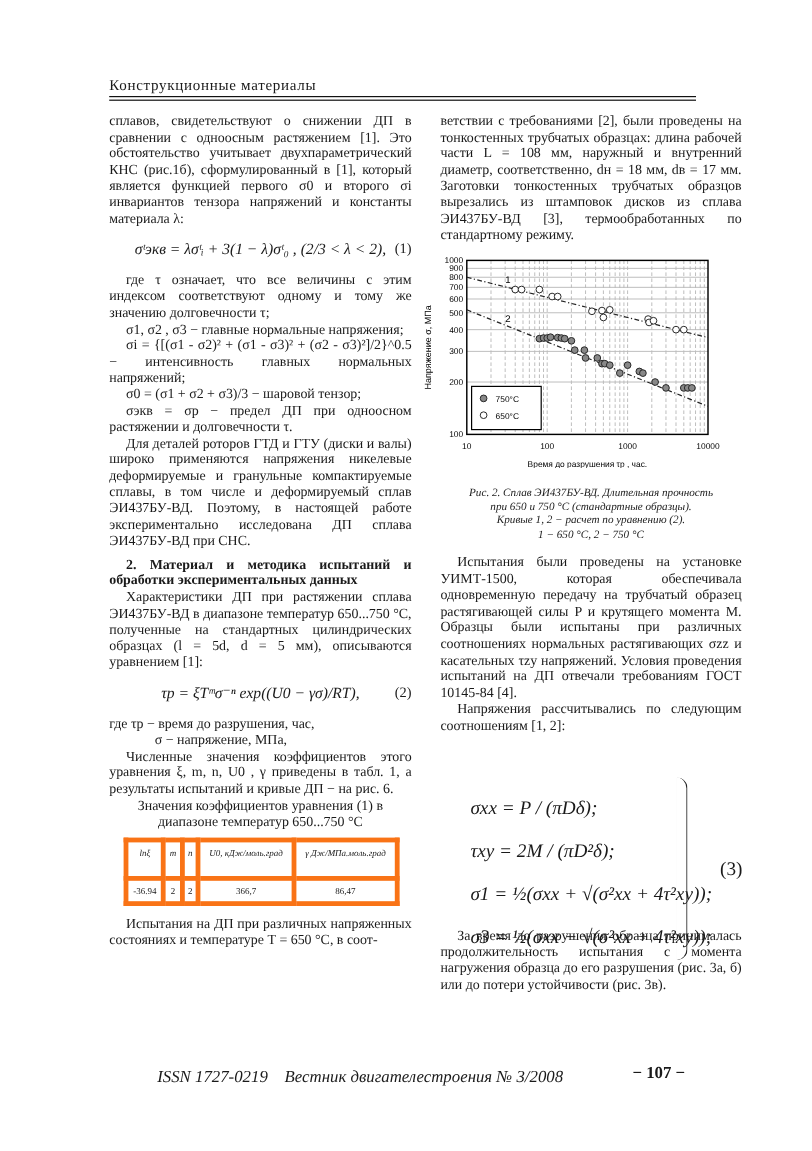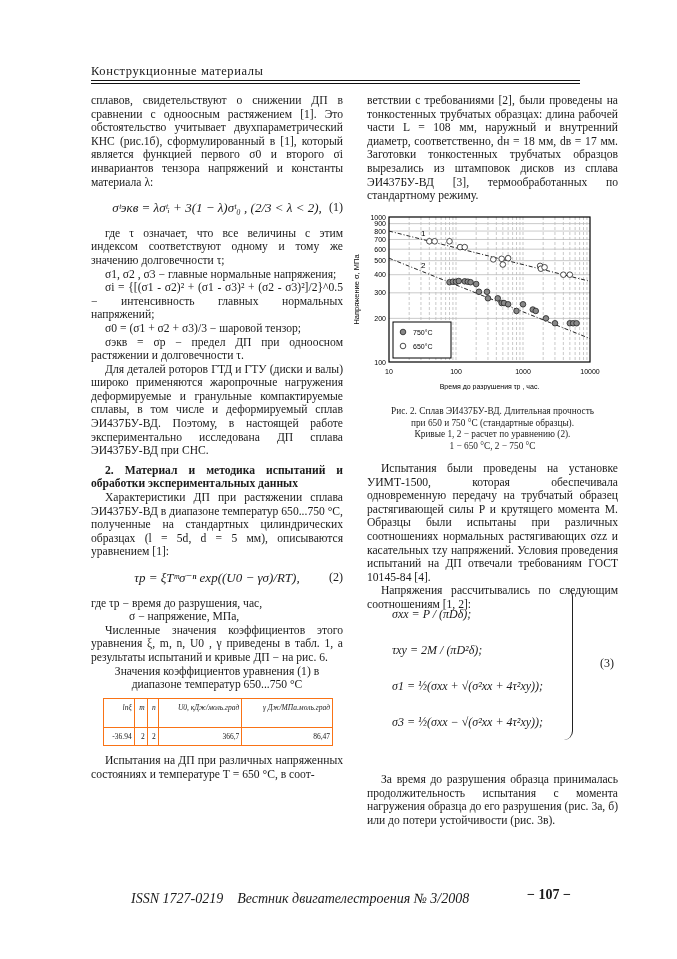--- a/index.html
+++ b/index.html
@@ -11,44 +11,44 @@
   .colL{left:91px;width:252px;}
   .colR{left:367px;width:251px;}
   p{margin:0;}
   .ind{text-indent:14px;}
   .eq{text-align:center;font-style:italic;margin:12px 0;position:relative;font-size:13px;}
   .eqn{position:absolute;right:0;top:0;font-style:normal;font-size:12px;}
   .h2{font-weight:bold;text-indent:14px;margin-top:6px;}
   .cap-r{text-align:right;margin-top:10px;}
   .cap-c{text-align:center;}
   table{border-collapse:collapse;width:230px;margin:6px 0 8px 12px;font-size:7.5px;}
-  td,th{border:1px solid #f97316;text-align:right;padding:2px 2px;font-weight:normal;}
+  td,th{border:4px solid #f97316;text-align:center;padding:2px 2px;font-weight:normal;}
   th{font-style:italic;height:24px;vertical-align:top;}
   .chartbox{position:absolute;left:347px;top:210px;width:280px;height:180px;}
-  .figcap{position:absolute;left:367px;top:406px;width:251px;font-size:9.3px;line-height:11.5px;text-align:center;color:#222;}
-  .eq3{position:absolute;left:392px;top:588px;width:230px;height:160px;font-size:12px;}
+  .figcap{position:absolute;left:367px;top:406px;width:251px;font-size:9.3px;line-height:11.5px;text-align:center;color:#222;font-style:italic;}
+  .eq3{position:absolute;left:392px;top:648px;width:230px;height:160px;font-size:16px;}
   .footer{position:absolute;left:131px;top:891px;font-size:14px;font-style:italic;}
   .pageno{position:absolute;left:527px;top:887px;font-size:14px;font-weight:bold;}
 </style>
 </head>
 <body>
 
 <div class="hdr">Конструкционные материалы</div>
 <div class="hdr-rule1"></div>
 <div class="hdr-rule2"></div>
 
 <div class="col colL">
   <p>сплавов, свидетельствуют о снижении ДП в сравнении с одноосным растяжением [1]. Это обстоятельство учитывает двухпараметрический КНС (рис.1б), сформулированный в [1], который является функцией первого σ0 и второго σi инвариантов тензора напряжений и константы материала λ:</p>
   <div class="eq"><span>σᵗэкв = λσᵗᵢ + 3(1 − λ)σᵗ₀ ,  (2/3 &lt; λ &lt; 2),</span><span class="eqn">(1)</span></div>
   <p class="ind">где τ означает, что все величины с этим индексом соответствуют одному и тому же значению долговечности τ;</p>
   <p class="ind">σ1, σ2 , σ3 − главные нормальные напряжения;</p>
   <p class="ind">σi = {[(σ1 - σ2)² + (σ1 - σ3)² + (σ2 - σ3)²]/2}^0.5 − интенсивность главных нормальных напряжений;</p>
   <p class="ind">σ0 = (σ1 + σ2 + σ3)/3 − шаровой тензор;</p>
   <p class="ind">σэкв = σp − предел ДП при одноосном растяжении и долговечности τ.</p>
-  <p class="ind">Для деталей роторов ГТД и ГТУ (диски и валы) широко применяются жаропрочные нагружения деформируемые и гранульные компактируемые сплавы, в том числе и деформируемый сплав ЭИ437БУ-ВД. Поэтому, в настоящей работе экспериментально исследована ДП сплава ЭИ437БУ-ВД при СНС.</p>
+  <p class="ind">Для деталей роторов ГТД и ГТУ (диски и валы) широко применяются напряжения никелевые деформируемые и гранульные компактируемые сплавы, в том числе и деформируемый сплав ЭИ437БУ-ВД. Поэтому, в настоящей работе экспериментально исследована ДП сплава ЭИ437БУ-ВД при СНС.</p>
   <p class="h2">2. Материал и методика испытаний и обработки экспериментальных данных</p>
   <p class="ind">Характеристики ДП при растяжении сплава ЭИ437БУ-ВД в диапазоне температур 650...750 °С, полученные на стандартных цилиндрических образцах (l = 5d, d = 5 мм), описываются уравнением [1]:</p>
   <div class="eq"><span>τp = ξTᵐσ⁻ⁿ exp((U0 − γσ)/RT),</span><span class="eqn">(2)</span></div>
   <p>где   τp − время до разрушения, час,</p>
   <p style="padding-left:38px">σ − напряжение, МПа,</p>
   <p class="ind">Численные значения коэффициентов этого уравнения ξ, m, n, U0 , γ приведены в табл. 1, а результаты испытаний и кривые ДП − на рис. 6.</p>
   <p class="cap-c">Значения коэффициентов уравнения (1) в диапазоне температур 650...750 °С</p>
   <table>
     <tbody>
         <tr>

